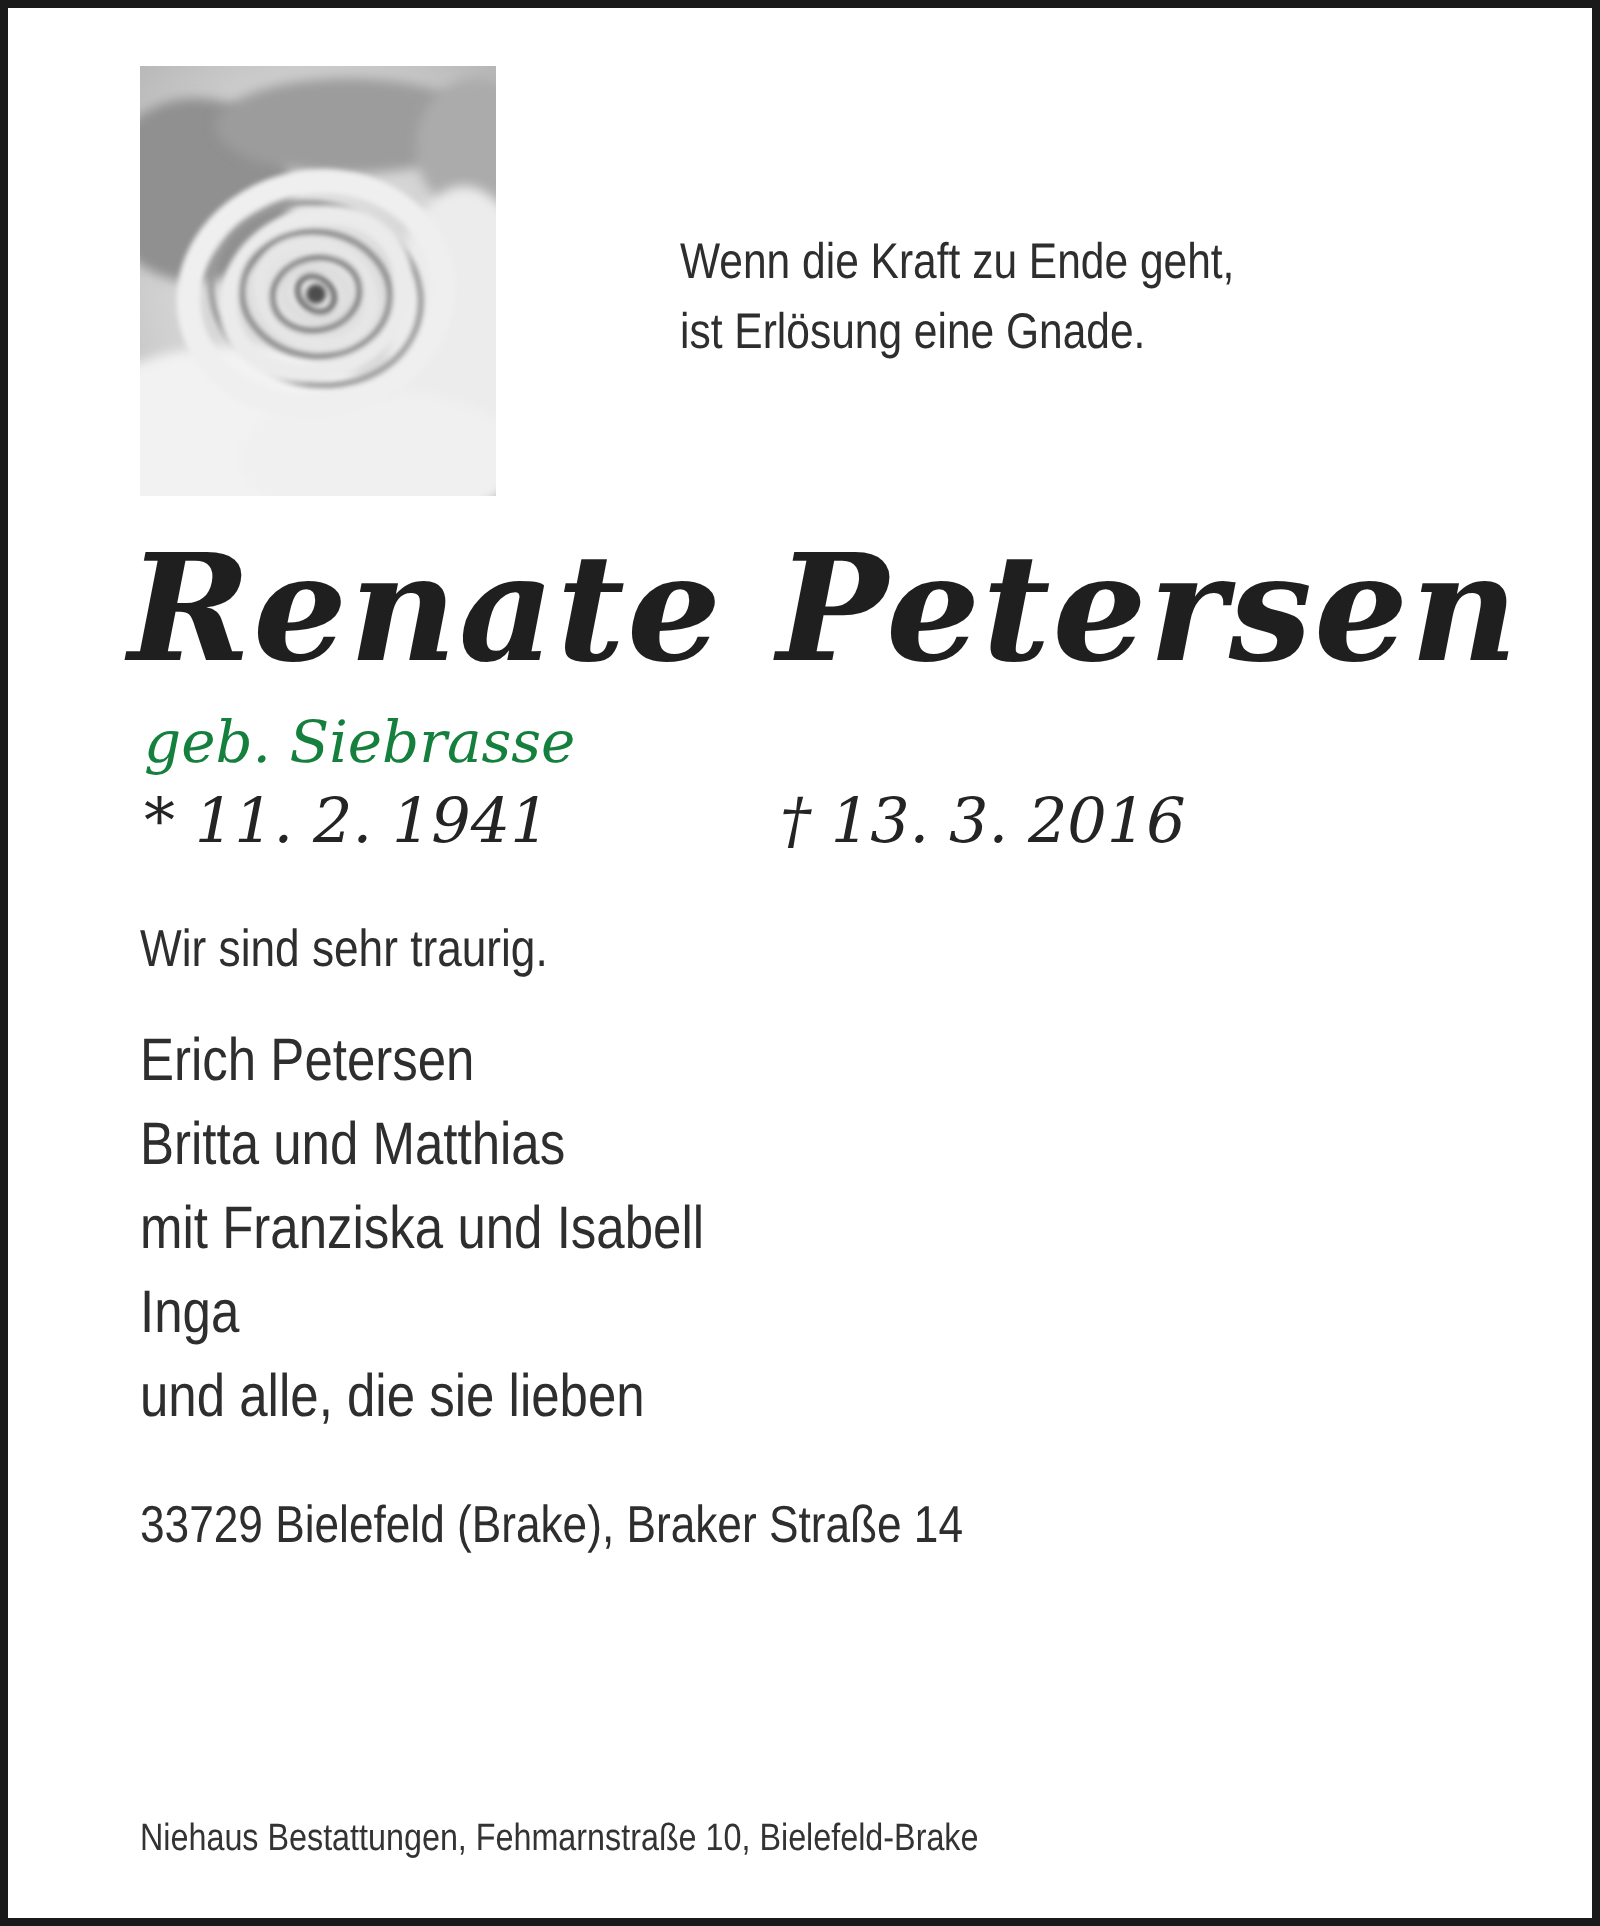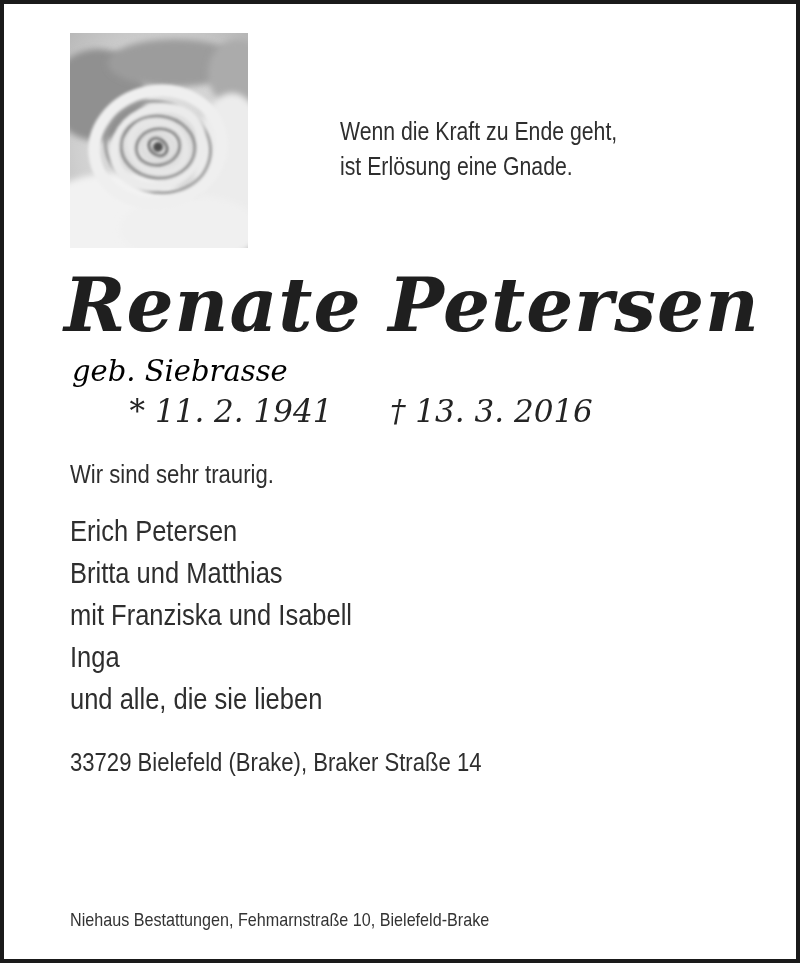--- a/index.html
+++ b/index.html
@@ -61,33 +61,32 @@
     color: #1f1f1f;
     white-space: nowrap;
   }
   .maiden {
     position: absolute;
     left: 68px;
     top: 350px;
     font-family: "DejaVu Serif", serif;
     font-style: italic;
     font-size: 29px;
-    color: #000000;
+    color: #15803d;
     white-space: nowrap;
   }
   .dates {
     position: absolute;
     left: 68px;
     top: 389px;
     font-family: "DejaVu Serif", serif;
     font-style: italic;
     font-size: 31px;
     color: #242424;
     white-space: nowrap;
-    text-align: center;
   }
   .dates .birth { display: inline-block; width: 318px; }
 
   
   .grief {
     position: absolute;
     left: 66px;
     top: 455px;
     font-size: 26px;
   }

